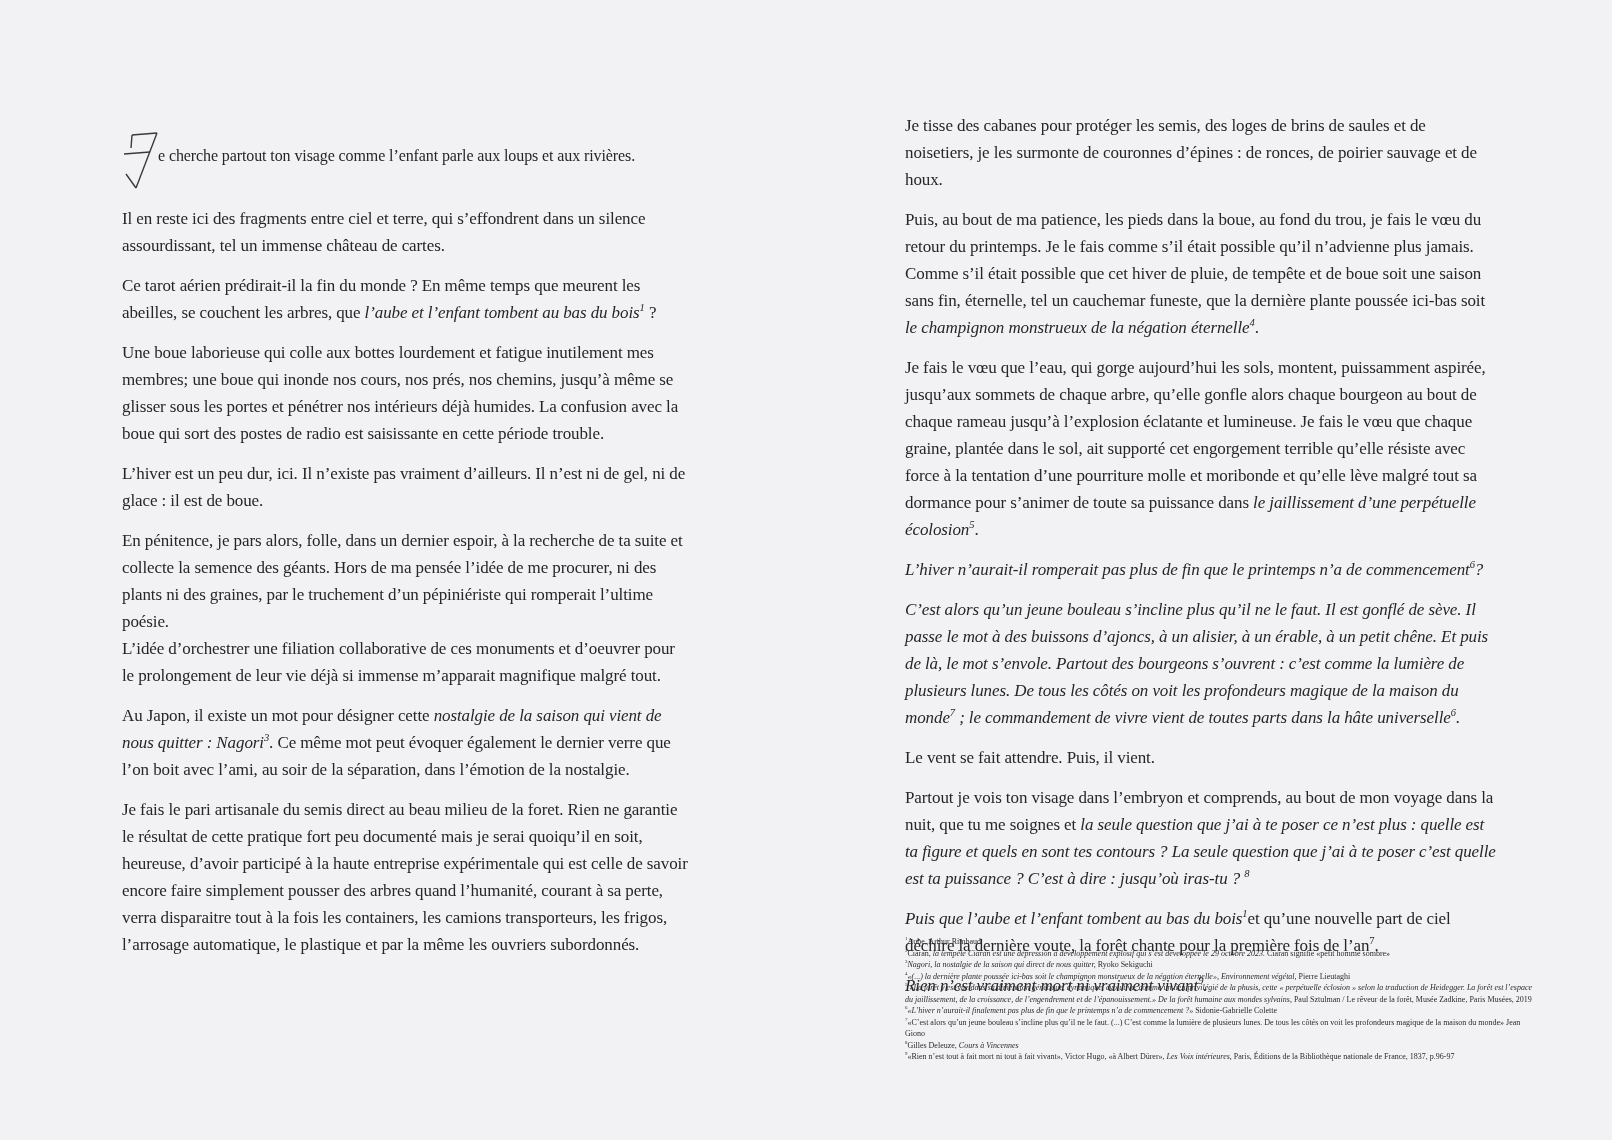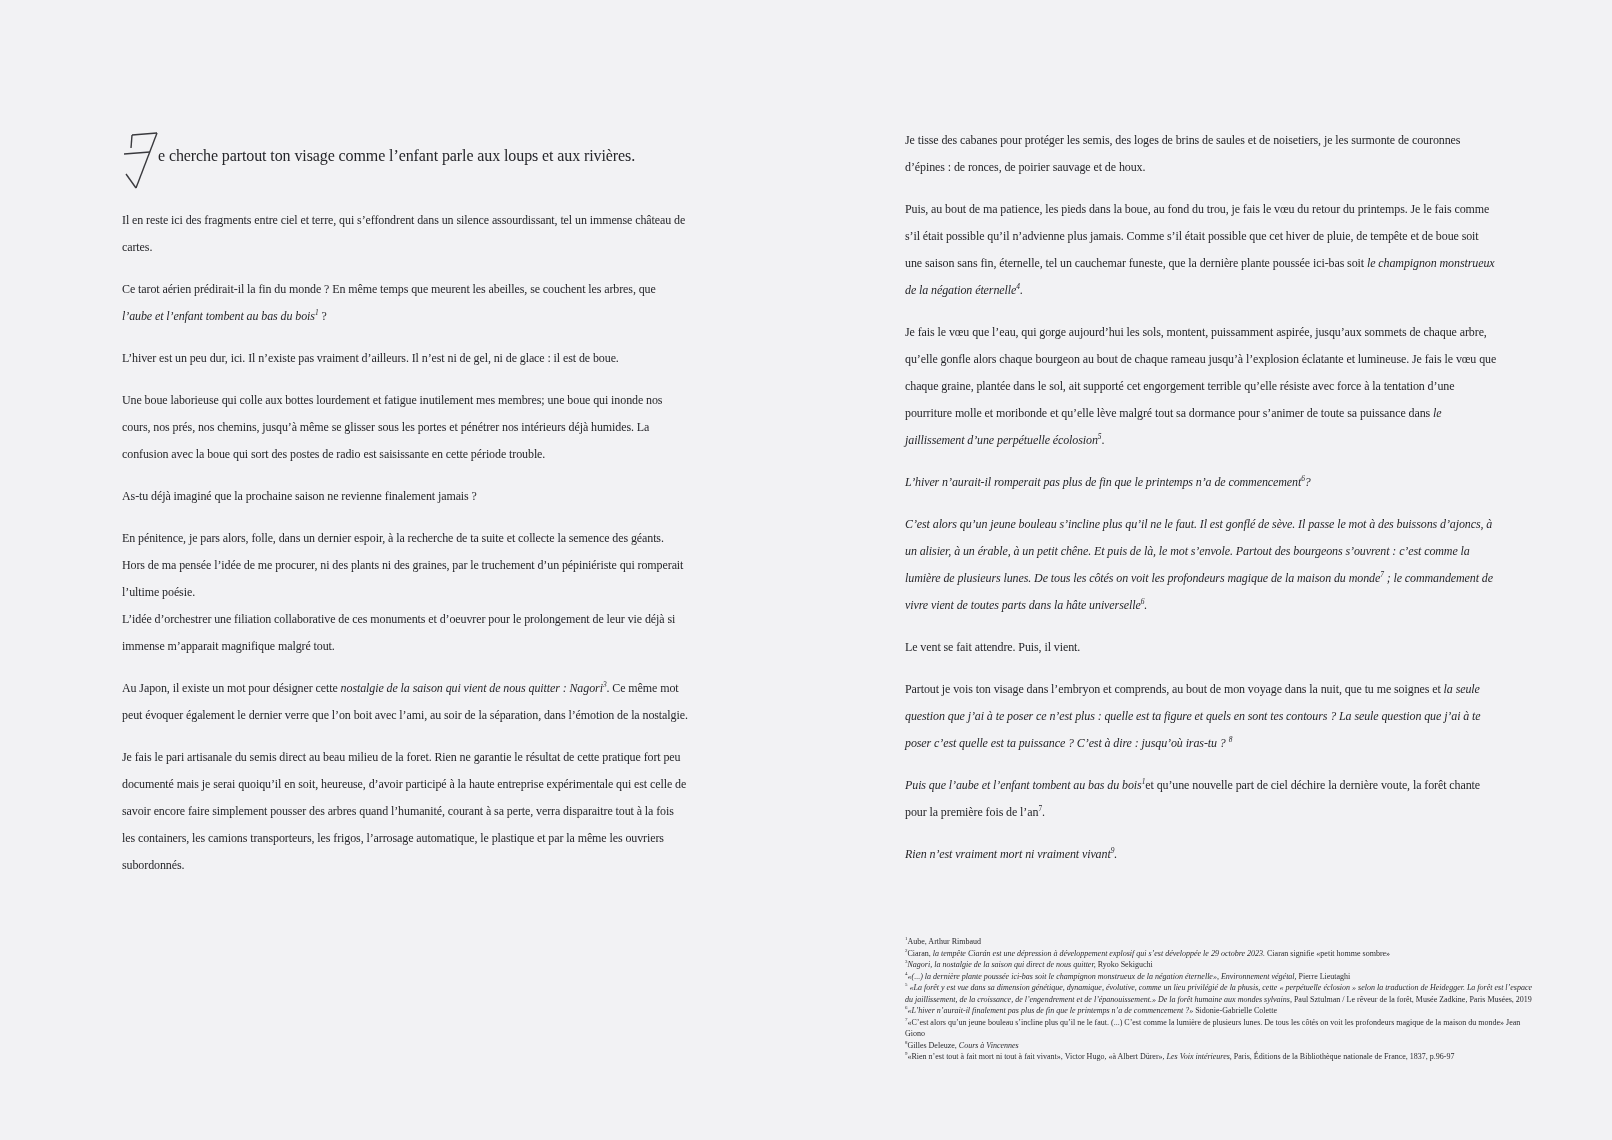--- a/index.html
+++ b/index.html
@@ -8,22 +8,22 @@
     width:1612px;height:1140px;
     background:#f2f2f4;
     overflow:hidden;
     font-family:"Liberation Serif","DejaVu Serif",serif;
     color:#26262a;
   }
   .col{position:absolute;}
   .col-left{left:122px;top:118px;width:566px;}
   .col-right{left:905px;top:112px;width:592px;}
   p.body-p{
-    margin:15px 0 13px 0;
-    font-size:12px;
+    margin:0 0 13px 0;
+    font-size:17px;
     line-height:27px;
     letter-spacing:-0.1px;
   }
   .it{font-style:italic;}
   sup{font-size:62%;line-height:0;vertical-align:super;}
   .opening{position:relative;height:74px;margin:0 0 13px 0;}
   .opening svg{position:absolute;left:2px;top:14px;}
   .opening p.first-line{
     position:absolute;left:36px;top:24px;margin:0;
     font-size:16px;line-height:27px;letter-spacing:-0.1px;
@@ -51,23 +51,22 @@
         <path d="M8 3 L33 1"></path>
         <path d="M33 1 L12 56"></path>
         <path d="M12 56 L2 42"></path>
         <path d="M0 22 L26 20"></path>
       </svg>
       <p class="first-line"><span>e cherche partout ton visage comme l’enfant parle aux loups et aux rivières.</span></p>
     </div>
     <div>
         <p class="body-p"><span>Il en reste ici des fragments entre ciel et terre, qui s’effondrent dans un silence assourdissant, tel un immense château de cartes.</span></p>
         <p class="body-p"><span>Ce tarot aérien prédirait-il la fin du monde ? En même temps que meurent les abeilles, se couchent les arbres, que </span><span class="it">l’aube et l’enfant tombent au bas du bois</span><sup class="it">1</sup><span> ?</span></p>
+        <p class="body-p"><span>Une boue laborieuse qui colle aux bottes lourdement et fatigue inutilement mes membres; une boue qui inonde nos cours, nos prés, nos chemins, jusqu’à même se glisser sous les portes et pénétrer nos intérieurs déjà humides. La confusion avec la boue qui sort des postes de radio est saisissante en cette période trouble.</span></p>
         <p class="body-p"><span>L’hiver est un peu dur, ici. Il n’existe pas vraiment d’ailleurs. Il n’est ni de gel, ni de glace : il est de boue.</span></p>
-        <p class="body-p"><span>Une boue laborieuse qui colle aux bottes lourdement et fatigue inutilement mes membres; une boue qui inonde nos cours, nos prés, nos chemins, jusqu’à même se glisser sous les portes et pénétrer nos intérieurs déjà humides. La confusion avec la boue qui sort des postes de radio est saisissante en cette période trouble.</span></p>
-        <p class="body-p"><span>As-tu déjà imaginé que la prochaine saison ne revienne finalement jamais ?</span></p>
         <p class="body-p"><span>En pénitence, je pars alors, folle, dans un dernier espoir, à la recherche de ta suite et collecte la semence des géants. Hors de ma pensée l’idée de me procurer, ni des plants ni des graines, par le truchement d’un pépiniériste qui romperait l’ultime poésie.</span><br><span>L’idée d’orchestrer une filiation collaborative de ces monuments et d’oeuvrer pour le prolongement de leur vie déjà si immense m’apparait magnifique malgré tout.</span></p>
         <p class="body-p"><span>Au Japon, il existe un mot pour désigner cette </span><span class="it">nostalgie de la saison qui vient de nous quitter : Nagori</span><sup class="it">3</sup><span>. Ce même mot peut évoquer également le dernier verre que l’on boit avec l’ami, au soir de la séparation, dans l’émotion de la nostalgie.</span></p>
         <p class="body-p"><span>Je fais le pari artisanale du semis direct au beau milieu de la foret. Rien ne garantie le résultat de cette pratique fort peu documenté mais je serai quoiqu’il en soit, heureuse, d’avoir participé à la haute entreprise expérimentale qui est celle de savoir encore faire simplement pousser des arbres quand l’humanité, courant à sa perte, verra disparaitre tout à la fois les containers, les camions transporteurs, les frigos, l’arrosage automatique, le plastique et par la même les ouvriers subordonnés.</span></p>
       </div>
   </div>
 
   <div class="col col-right">
     <div>
         <p class="body-p"><span>Je tisse des cabanes pour protéger les semis, des loges de brins de saules et de noisetiers, je les surmonte de couronnes d’épines : de ronces, de poirier sauvage et de houx.</span></p>
         <p class="body-p"><span>Puis, au bout de ma patience, les pieds dans la boue, au fond du trou, je fais le vœu du retour du printemps. Je le fais comme s’il était possible qu’il n’advienne plus jamais. Comme s’il était possible que cet hiver de pluie, de tempête et de boue soit une saison sans fin, éternelle, tel un cauchemar funeste, que la dernière plante poussée ici-bas soit </span><span class="it">le champignon monstrueux de la négation éternelle</span><sup class="it">4</sup><span>.</span></p>

